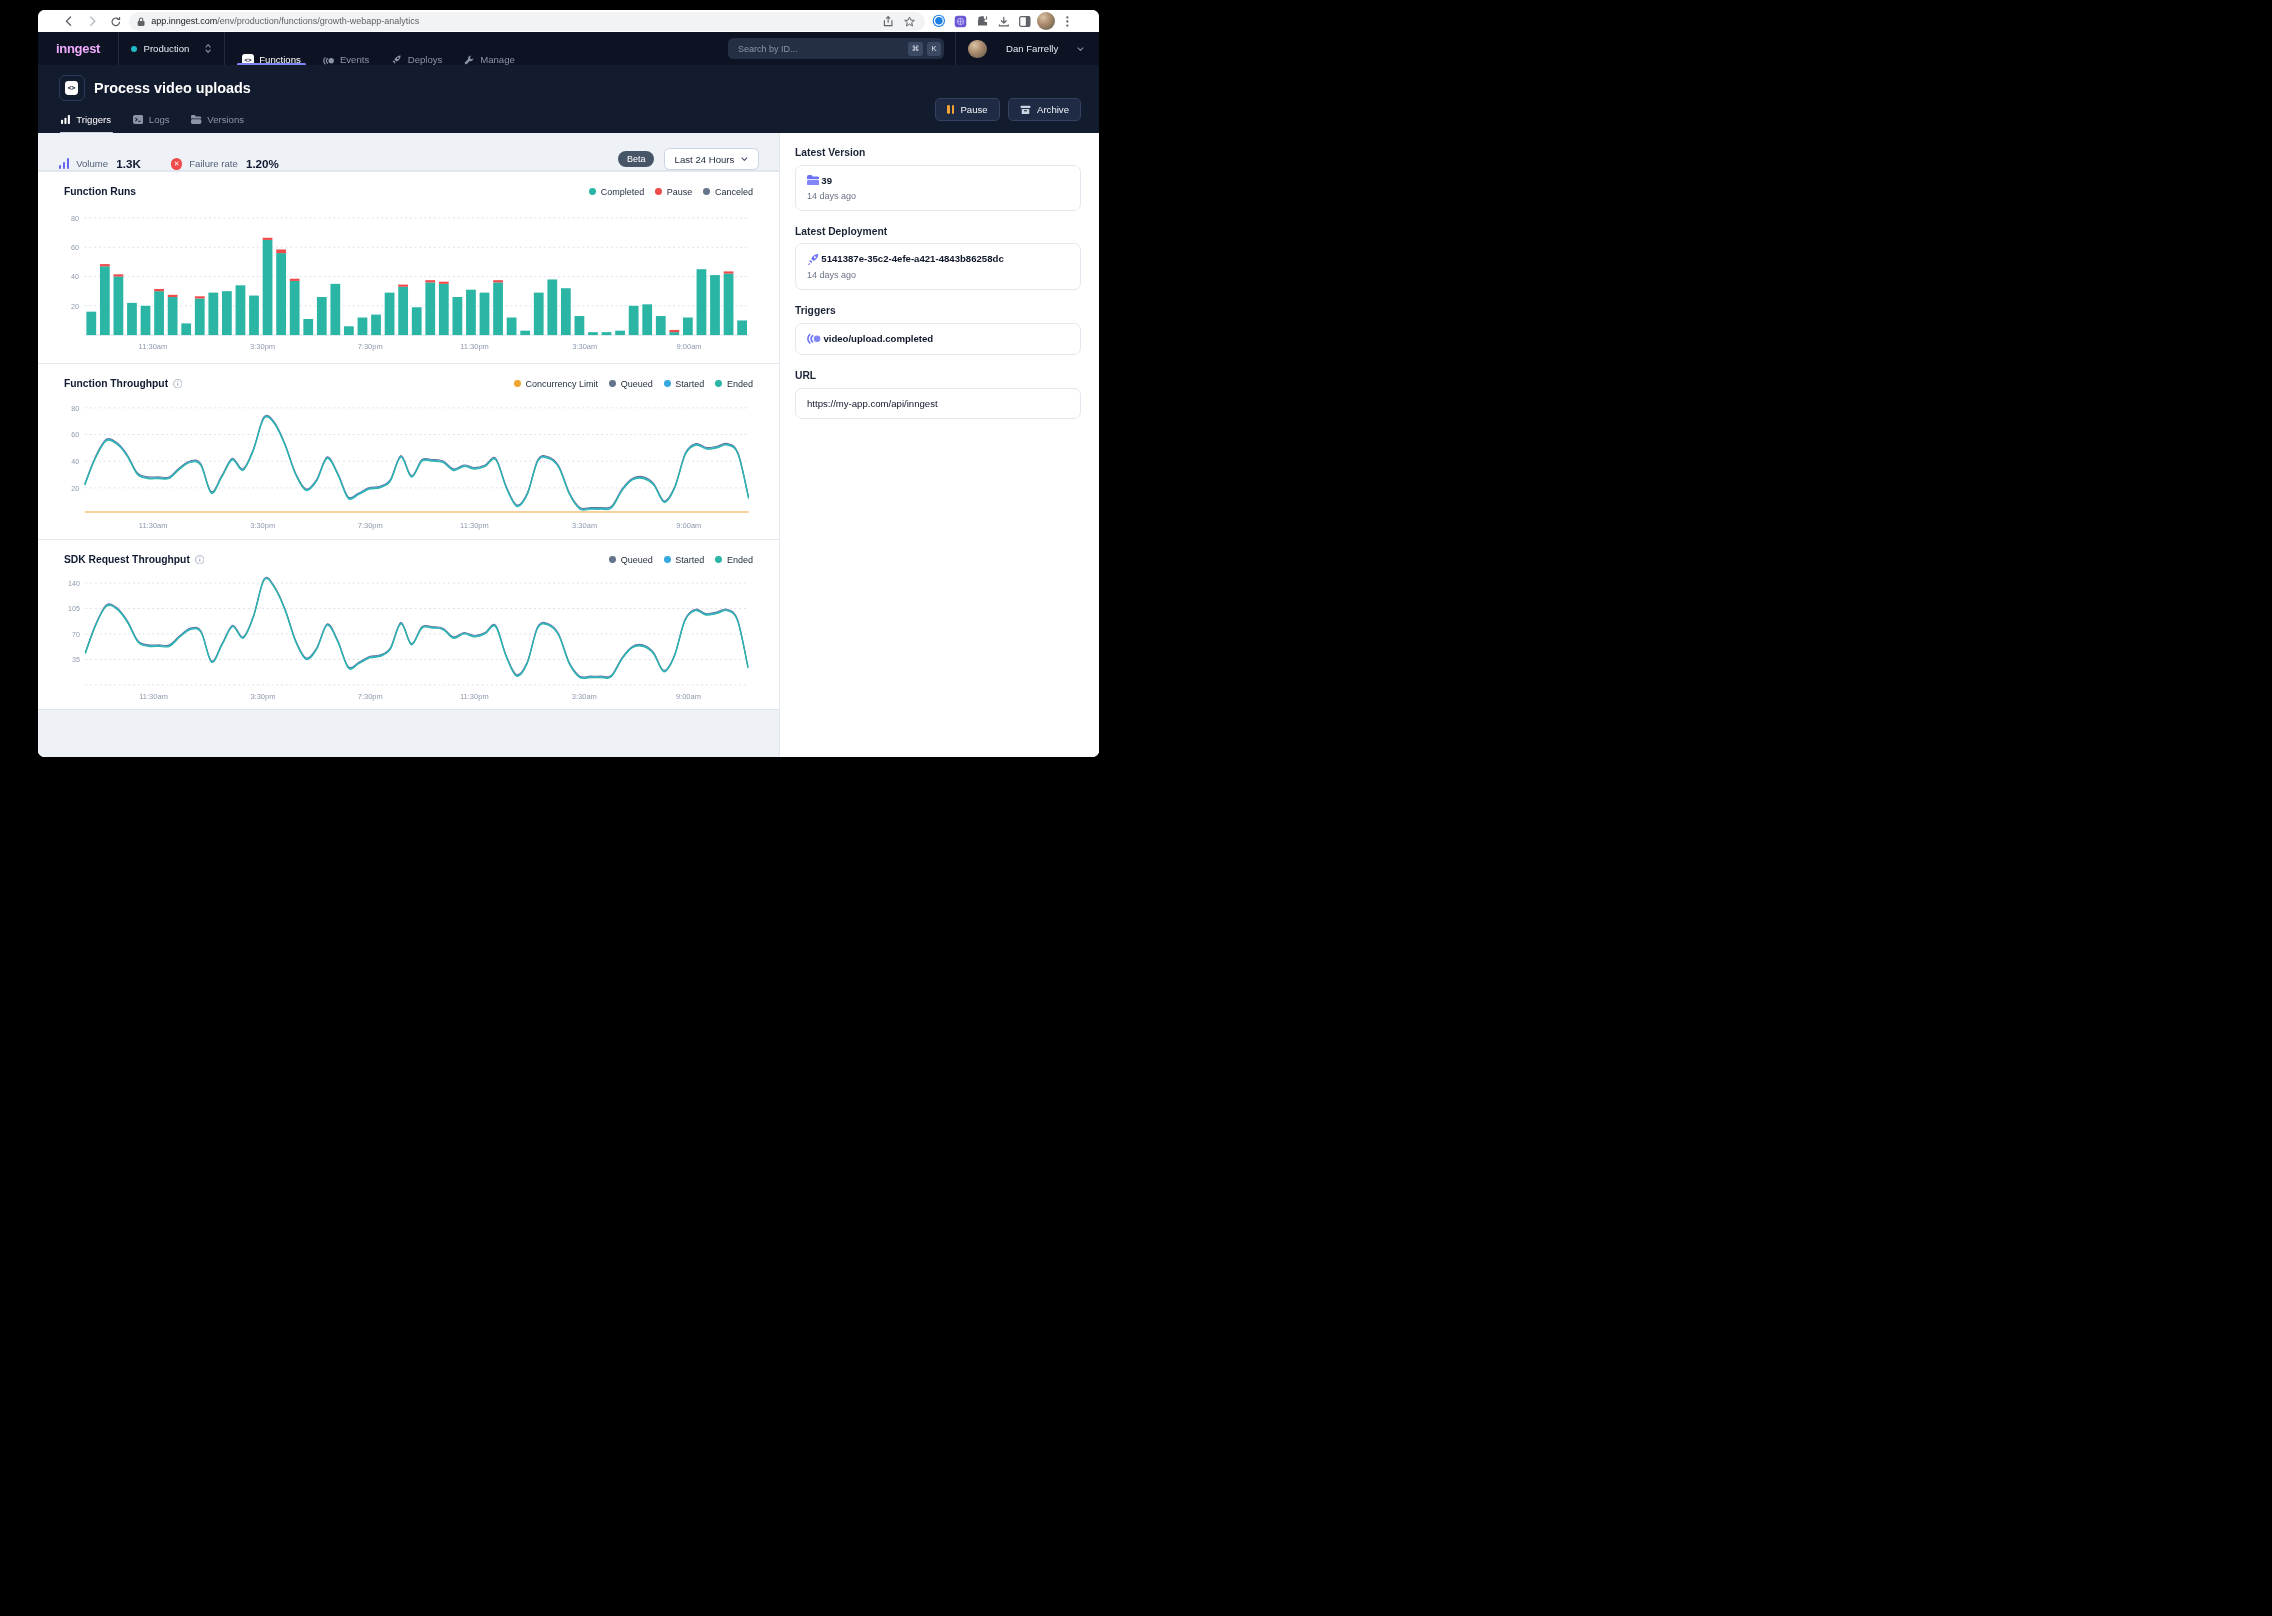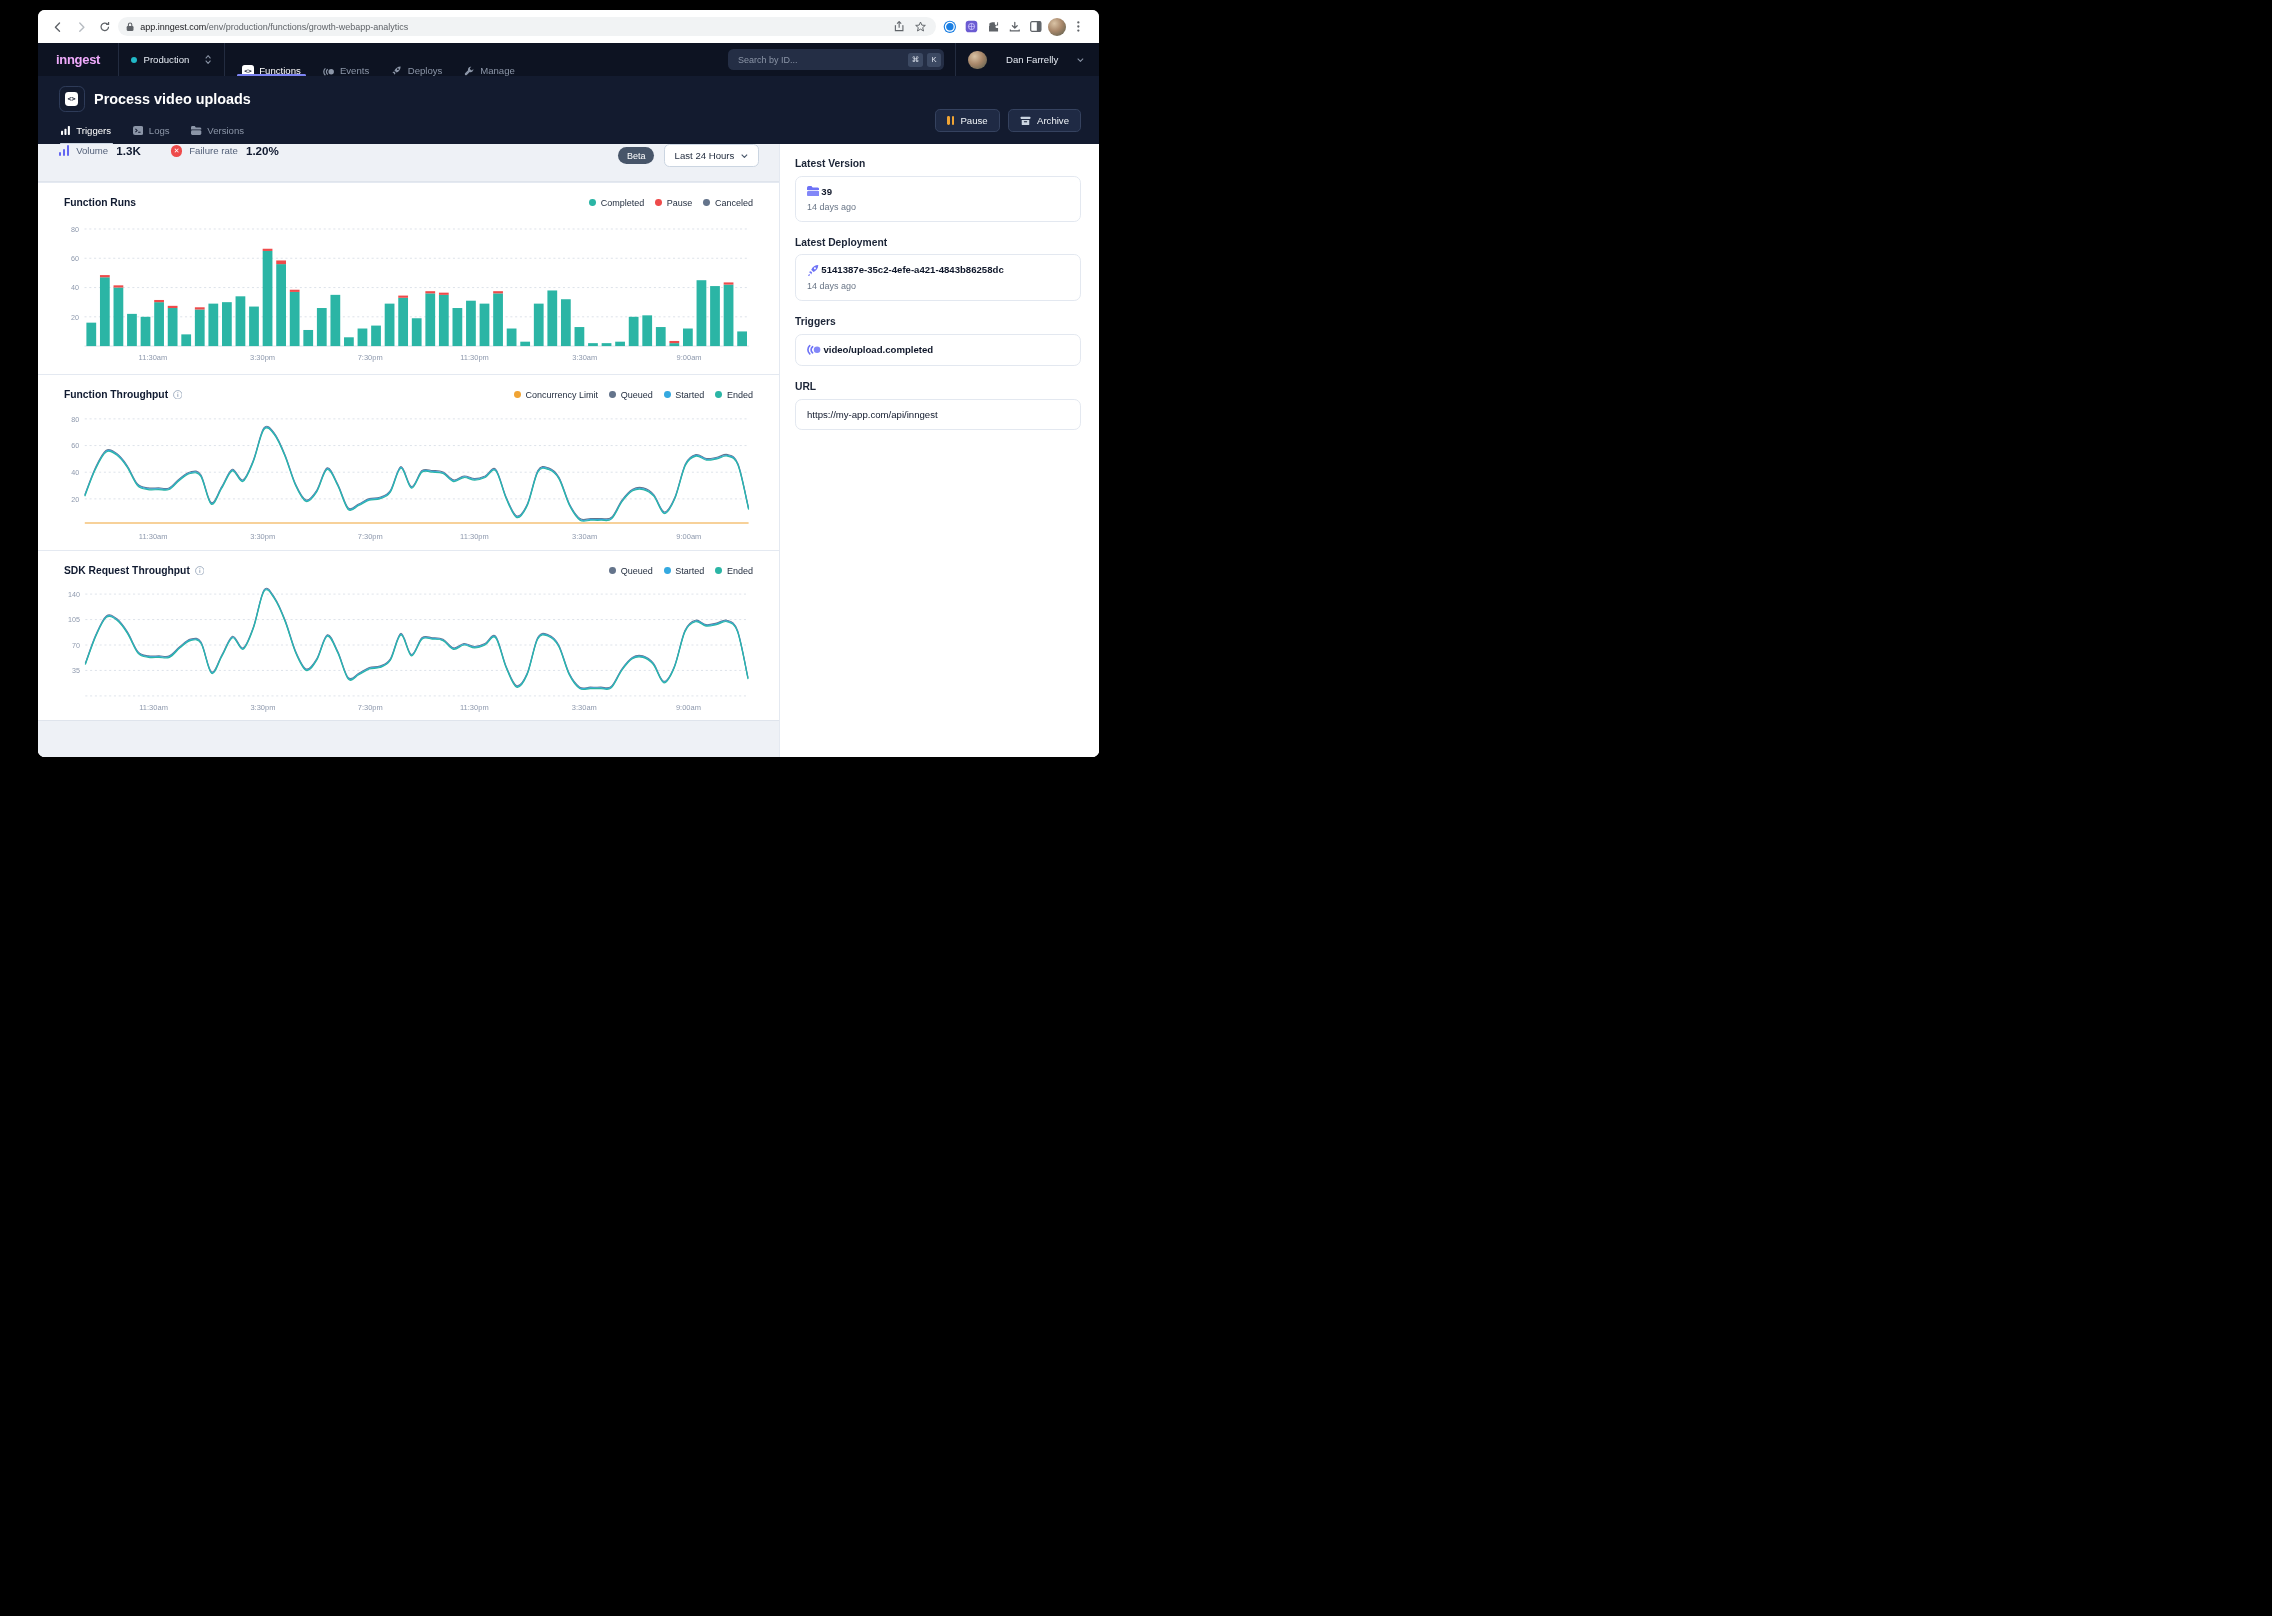--- a/index.html
+++ b/index.html
@@ -12,21 +12,21 @@
   .traffic{position:absolute;top:10.3px;left:18px;display:flex;gap:5.5px;}
   .traffic span{width:8.2px;height:8.2px;border-radius:50%;display:block;}
   .t-close{background:#f55f57;} .t-min{background:#fdbc2e;} .t-max{background:#29c73f;}
   .tab{position:absolute;left:66px;top:4.1px;width:159px;height:24.6px;background:#fff;border-radius:6.8px 6.8px 0 0;display:flex;align-items:center;padding:0 6.8px;box-sizing:border-box;gap:5.5px;}
   .favicon{width:12.3px;height:12.3px;border-radius:2.7px;background:linear-gradient(135deg,#8b5cf6,#6366f1);position:relative;flex:none;}
   .favicon i{position:absolute;left:2.7px;top:5.5px;width:1.7px;height:1.7px;border-radius:50%;background:#fff;box-shadow:2.7px 0 0 #fff,5.5px 0 0 #fff;}
   .tab-title{font-size:9px;color:#3c4043;flex:1;white-space:nowrap;overflow:hidden;}
   .tab-close{color:#5f6368;font-size:9.6px;line-height:1;cursor:default;}
   .newtab{position:absolute;left:234px;top:7.5px;font-size:13.7px;color:#474b50;line-height:1;}
   .strip-chev{position:absolute;right:11px;top:8.2px;color:#5f6368;font-size:9px;}
-  .toolbar{height:33px;background:#fff;display:flex;align-items:center;padding:0 11px;gap:4.1px;flex:none;}
+  .toolbar{height:22px;background:#fff;display:flex;align-items:center;padding:0 22px;gap:4.1px;flex:none;}
   .nav-ic{width:19px;height:19px;display:flex;align-items:center;justify-content:center;color:#5f6368;flex:none;}
   .urlpill{flex:1;height:19px;background:#f1f3f4;border-radius:9.6px;display:flex;align-items:center;padding:0 8.2px;gap:5.5px;min-width:0;}
   .url-text{font-size:9px;color:#5f6368;white-space:nowrap;overflow:hidden;flex:1;}
   .url-text b{color:#202124;font-weight:400;}
   .ext-cluster{display:flex;align-items:center;gap:2.7px;flex:none;}
   .avatar-sm{width:18px;height:18px;border-radius:50%;background:radial-gradient(circle at 35% 30%,#d9c3a5 0%,#a8876a 45%,#51594a 100%);flex:none;}
 
   
   .appnav{height:33px;background:#0d1322;display:flex;align-items:stretch;color:#e5eaf2;flex:none;}
   .logo{display:flex;align-items:center;padding:0 18px;font-size:13px;font-weight:800;letter-spacing:-0.3px;color:#f0abfc;}
@@ -58,21 +58,21 @@
   .ph-tab.active{color:#fff;}
   .ph-tab.active::after{content:"";position:absolute;left:6.8px;right:6.8px;bottom:0;height:1.4px;background:#cbd5e1;border-radius:1.4px;}
   .ph-actions{position:absolute;right:18px;top:33px;display:flex;gap:8.2px;}
   .dbtn{display:flex;align-items:center;gap:6.2px;background:#1f2a44;border:0.7px solid #35425f;border-radius:4.8px;color:#f1f5f9;font-size:9.6px;padding:4.8px 11px;}
   .pauseglyph{display:flex;gap:2.1px;}
   .pauseglyph i{width:2.4px;height:9px;background:#f0a434;border-radius:1.4px;display:block;}
 
   
   .content{flex:1;display:flex;min-height:0;background:#fff;}
   .main{width:741px;flex:none;display:flex;flex-direction:column;min-height:0;}
-  .statsbar{height:38px;background:#eef1f6;border-bottom:0.7px solid #dfe4ec;display:flex;align-items:flex-start;padding:0 20.5px;gap:30px;flex:none;box-sizing:border-box;}
+  .statsbar{height:38px;background:#eef1f6;border-bottom:0.7px solid #dfe4ec;display:flex;align-items:flex-end;padding:0 20.5px;gap:30px;flex:none;box-sizing:border-box;}
   .stat{display:flex;align-items:center;gap:6.8px;}
   .stat .lbl{font-size:9.6px;color:#55627a;}
   .stat .val{font-size:11.6px;font-weight:700;color:#101a30;margin-left:1.4px;}
   .volbars{display:flex;align-items:flex-end;gap:1.4px;height:11px;}
   .volbars i{width:2.7px;background:#6366f1;border-radius:1px;display:block;}
   .failic{width:11.6px;height:11.6px;border-radius:50%;background:#ee4b4b;color:#fff;font-size:6.8px;font-weight:700;display:flex;align-items:center;justify-content:center;}
   .stats-right{margin-left:auto;display:flex;align-items:center;gap:9.6px;}
   .betapill{background:#475569;color:#fff;font-size:9px;padding:3.4px 9px;border-radius:683px;}
   .rangesel{background:#fff;border:0.7px solid #cbd5e1;border-radius:5.5px;font-size:9.6px;color:#1e293b;padding:4.8px 9.6px;display:flex;align-items:center;gap:6.8px;}
 

